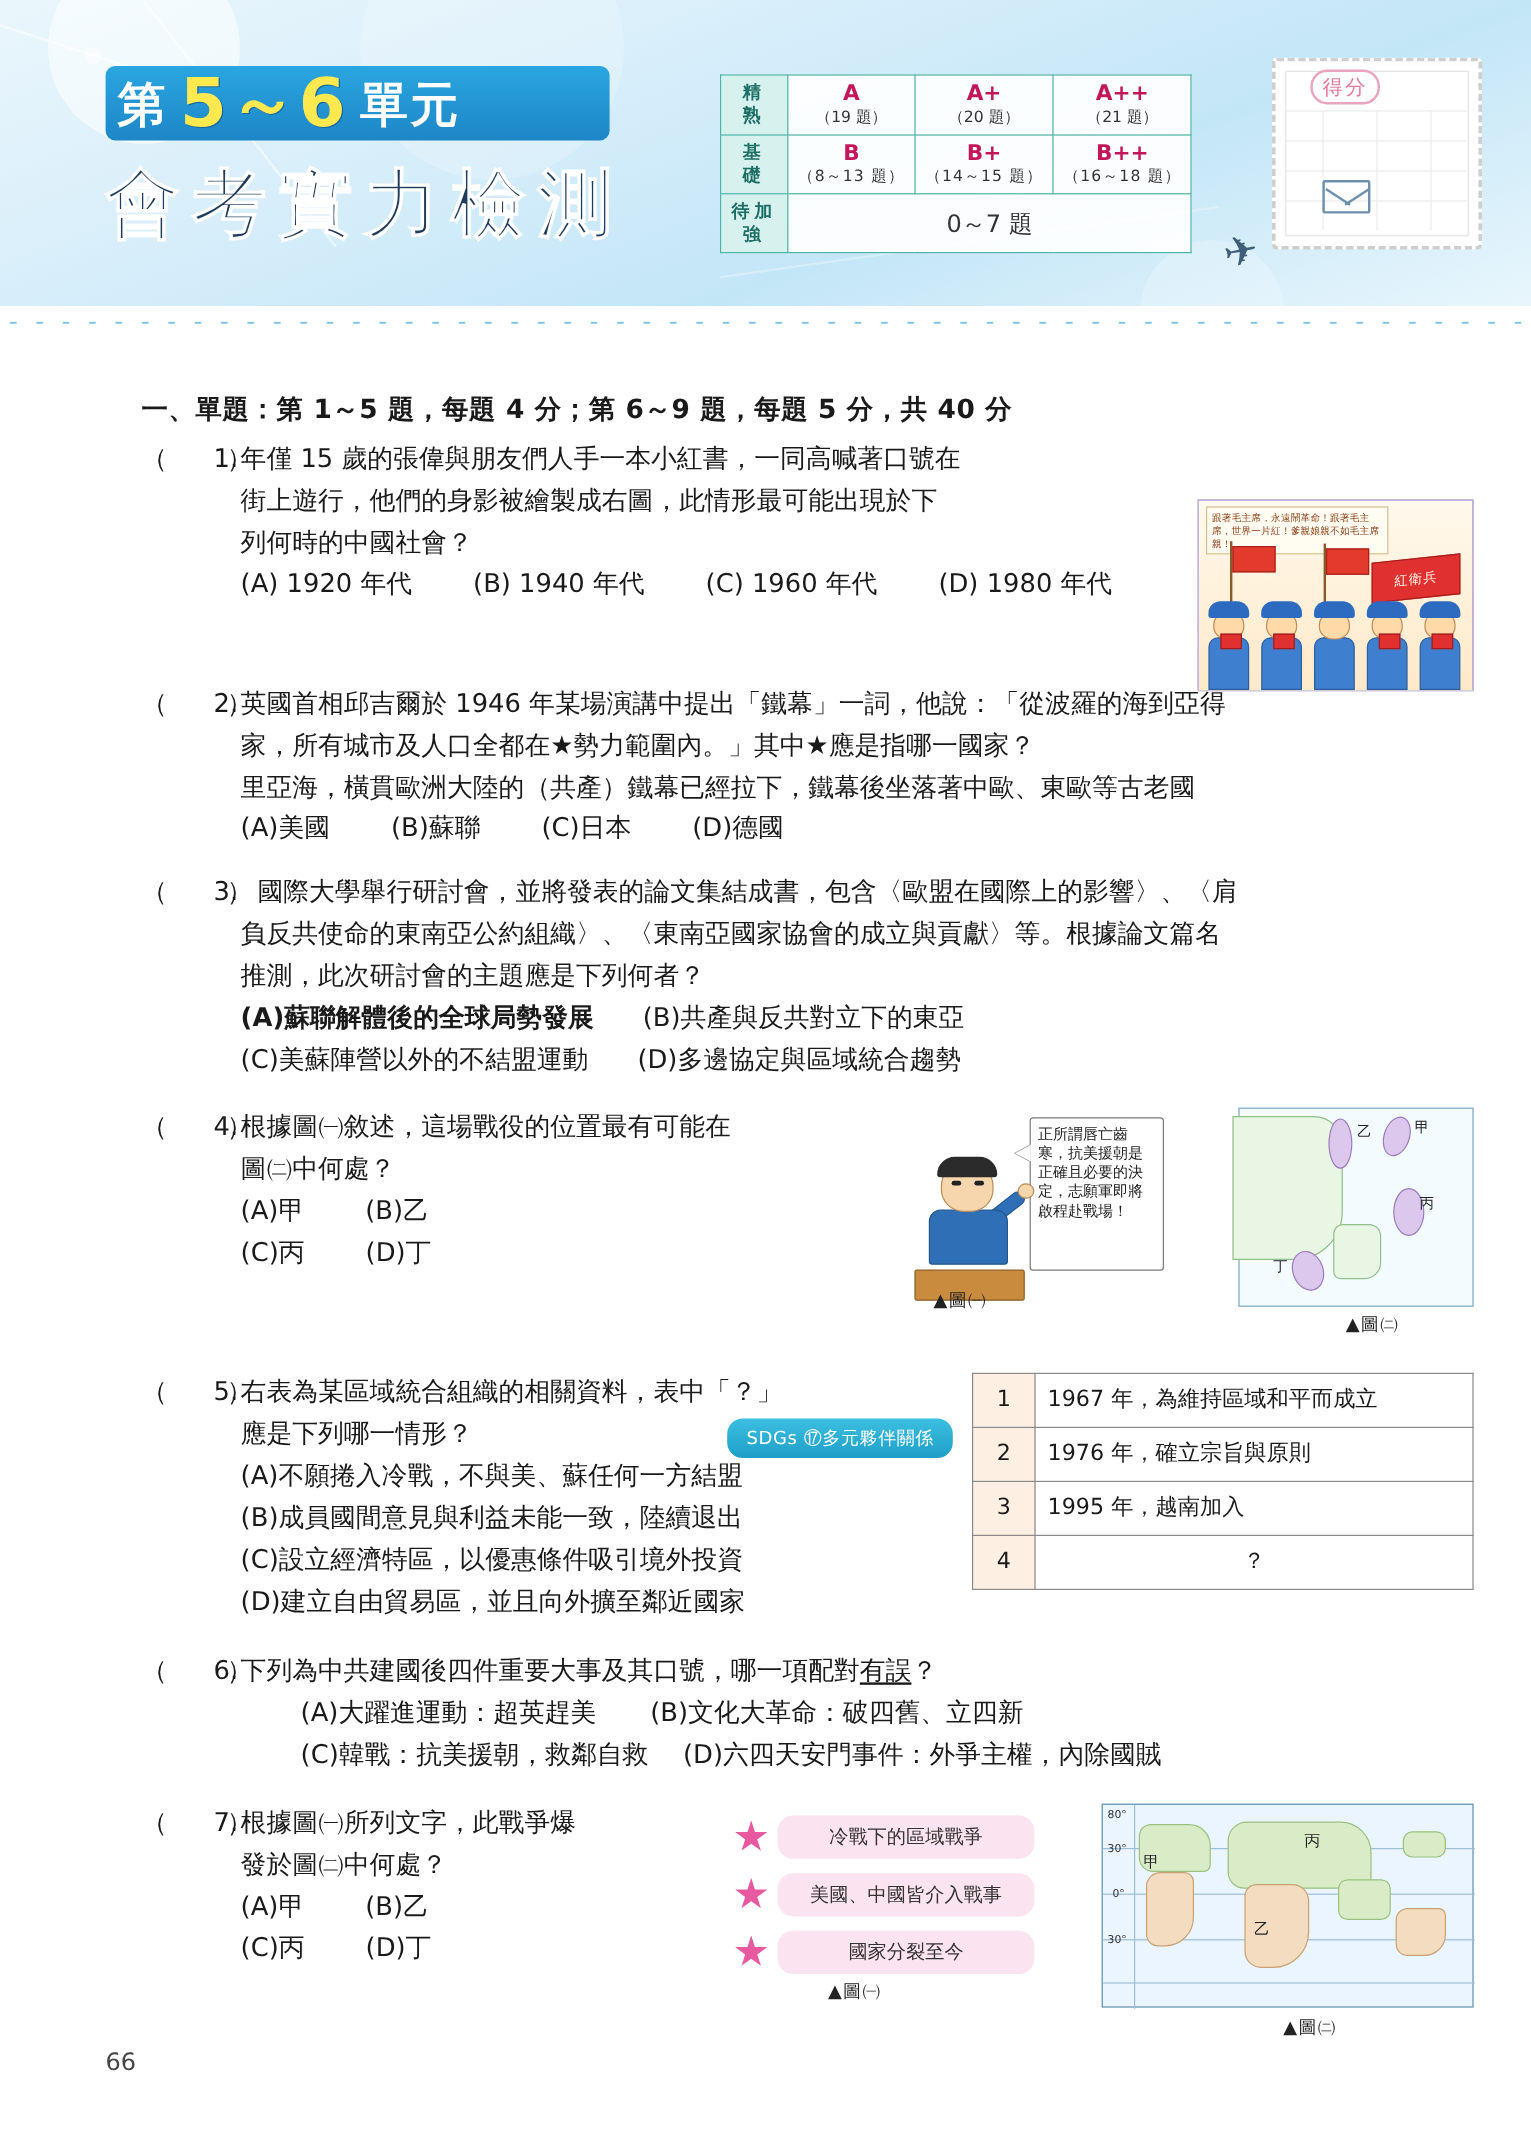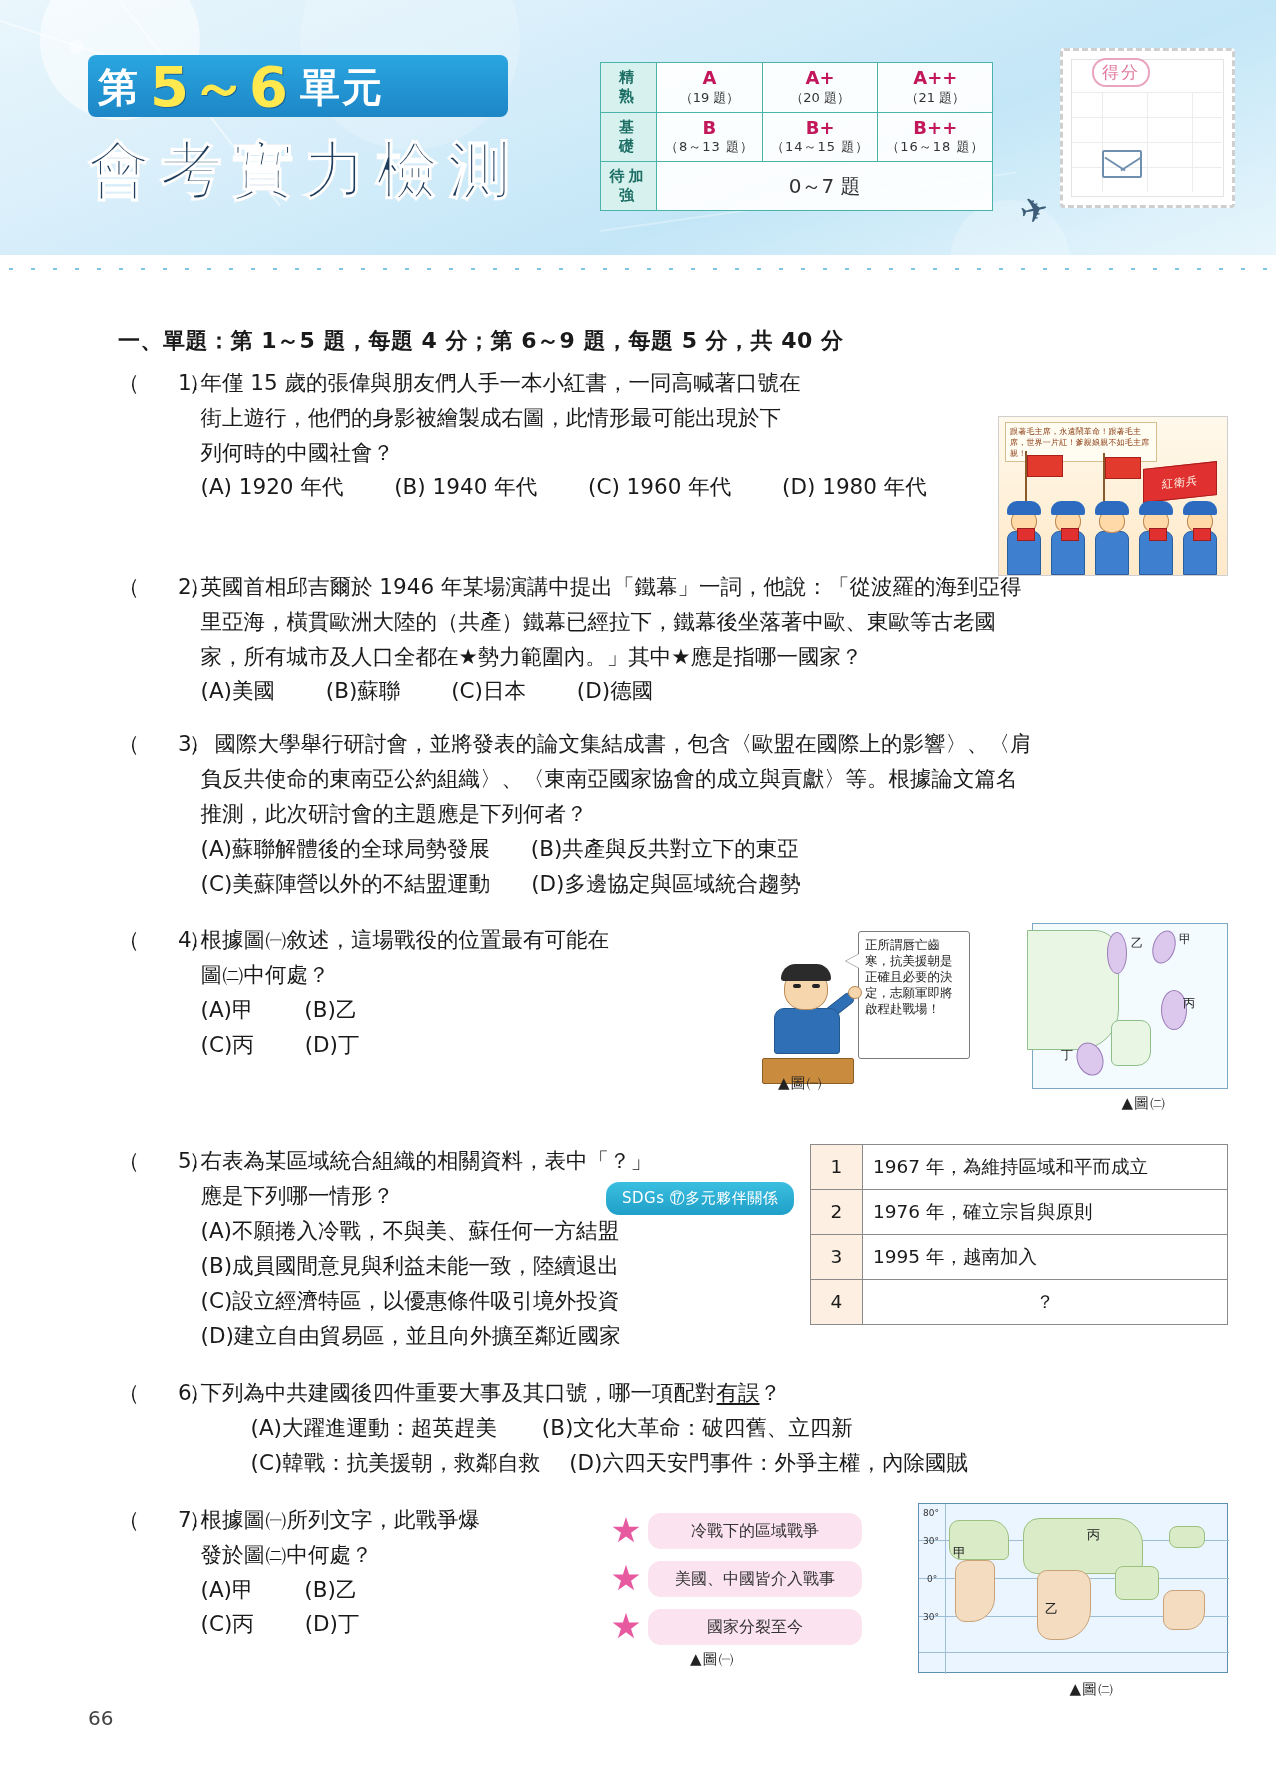--- a/index.html
+++ b/index.html
@@ -346,42 +346,42 @@
       </div>
     </div>
   </div>
 
   <div class="q" style="margin-top:14px;">
     <div class="q-head">
       <span class="paren">（　）</span>
       <span class="qnum">2.</span>
       <span class="qbody">
         <span style="display:block;">英國首相邱吉爾於 1946 年某場演講中提出「鐵幕」一詞，他說：「從波羅的海到亞得</span>
+        <span style="display:block;">家，所有城市及人口全都在★勢力範圍內。」其中★應是指哪一國家？</span>
         <span style="display:block;">里亞海，橫貫歐洲大陸的（共產）鐵幕已經拉下，鐵幕後坐落著中歐、東歐等古老國</span>
-        <span style="display:block;">家，所有城市及人口全都在★勢力範圍內。」其中★應是指哪一國家？</span>
         <span class="opt-line">
           <span class="opt sp">(A)美國</span>
           <span class="opt sp">(B)蘇聯</span>
           <span class="opt sp">(C)日本</span>
           <span class="opt">(D)德國</span>
         </span>
       </span>
     </div>
   </div>
 
   <div class="q" style="margin-top:18px;">
     <div class="q-head">
       <span class="paren">（　）</span>
       <span class="qnum">3.</span>
       <span class="qbody">
         <span style="display:block;margin-left:14px;">國際大學舉行研討會，並將發表的論文集結成書，包含〈歐盟在國際上的影響〉、〈肩</span>
         <span style="display:block;">負反共使命的東南亞公約組織〉、〈東南亞國家協會的成立與貢獻〉等。根據論文篇名</span>
         <span style="display:block;">推測，此次研討會的主題應是下列何者？</span>
         <span class="opt-line">
-          <span class="opt" style="margin-right:34px;">(A)蘇聯解體後的全球局勢發展</span>
+          <span class="opt" style="margin-right:34px;font-weight:bold;">(A)蘇聯解體後的全球局勢發展</span>
           <span class="opt">(B)共產與反共對立下的東亞</span>
         </span>
         <span class="opt-line">
           <span class="opt" style="margin-right:34px;">(C)美蘇陣營以外的不結盟運動</span>
           <span class="opt">(D)多邊協定與區域統合趨勢</span>
         </span>
       </span>
     </div>
   </div>
 

